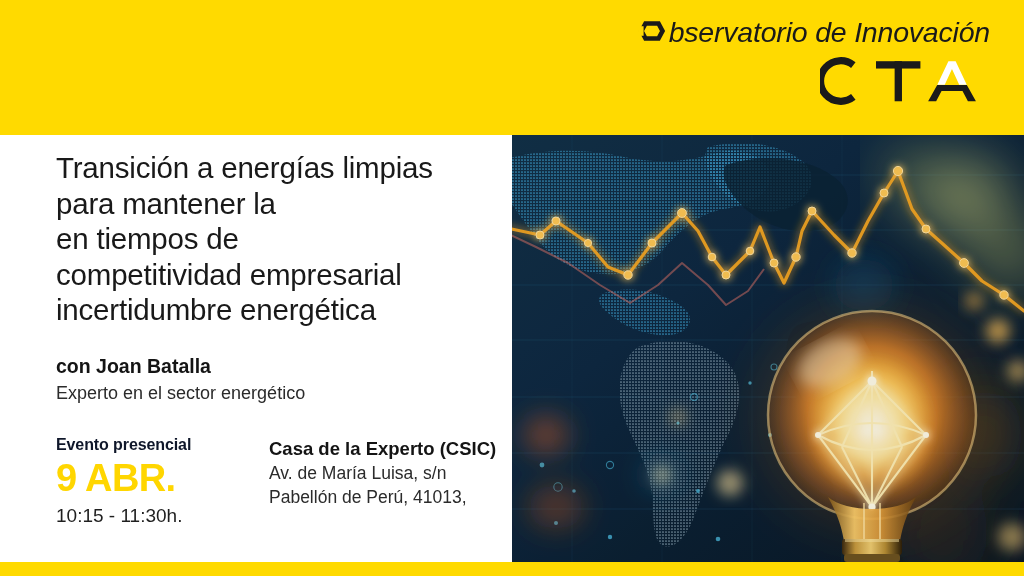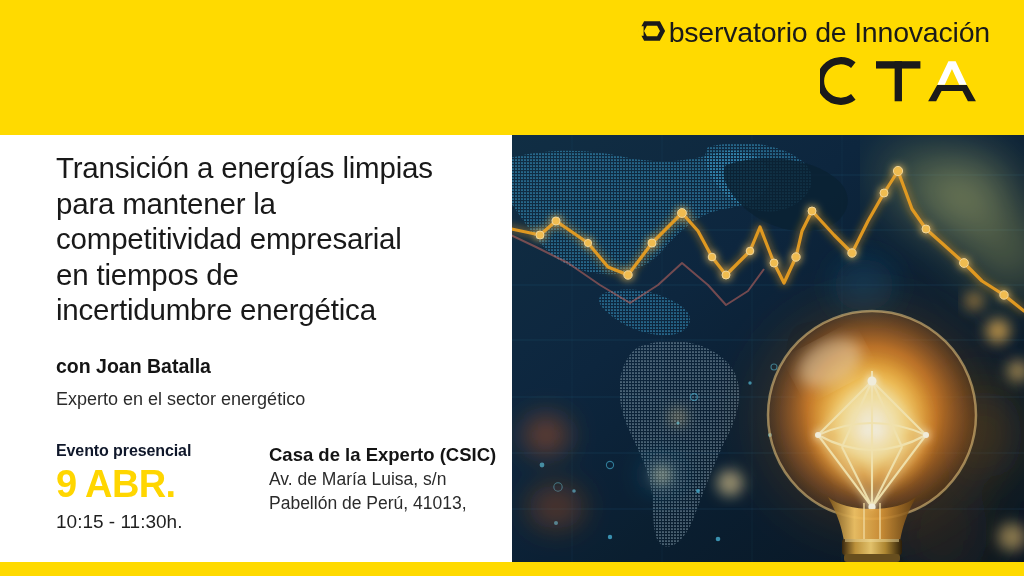--- a/index.html
+++ b/index.html
@@ -32,20 +32,21 @@
     position: absolute;
     right: 34px;
     top: 16px;
     text-align: right;
   }
   .brand-line {
     display: flex;
     align-items: center;
     justify-content: flex-start;
     gap: 1px;
+    font-style: italic;
   }
   .hex-mark {
     width: 30px;
     height: 30px;
     display: block;
     margin-right: 1px;
     margin-bottom: 1px;
   }
   .brand-name {
     font-size: 28.5px;
@@ -86,21 +87,21 @@
     font-size: 19.5px;
     line-height: 25px;
     font-weight: 700;
     color: #141414;
   }
   .speaker-role {
     font-size: 18px;
     line-height: 25px;
     font-weight: 400;
     color: #2b2b2b;
-    margin-top: 8px;
+    margin-top: 2px;
   }
 
   
   .info-row {
     margin-top: 29px;
     display: flex;
     align-items: flex-start;
   }
   .date-col { width: 213px; flex: none; }
   .venue-col { flex: none; padding-top: 1px; }
@@ -194,22 +195,22 @@
       </div>
 
     </div>
   </div>
 
   <div class="content">
 
     <h1 class="event-title">
       <span class="tline">Transición a energías limpias</span>
       <span class="tline">para mantener la</span>
+      <span class="tline">en tiempos de</span>
       <span class="tline">competitividad empresarial</span>
-      <span class="tline">en tiempos de</span>
       <span class="tline">incertidumbre energética</span>
     </h1>
 
     <div class="speaker">
       <div class="speaker-name">con Joan Batalla</div>
       <div class="speaker-role">Experto en el sector energético</div>
     </div>
 
     <div class="info-row">
 

